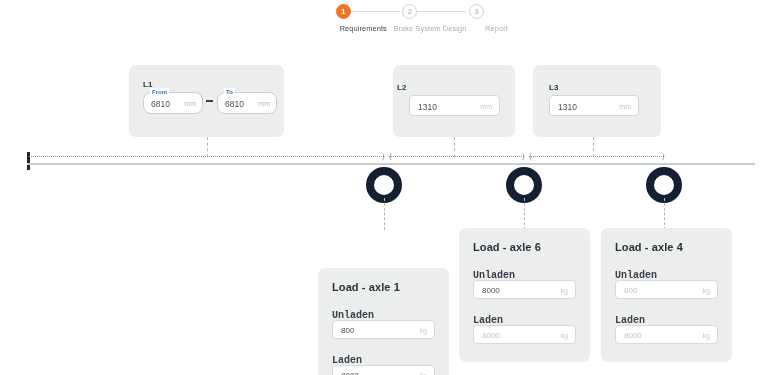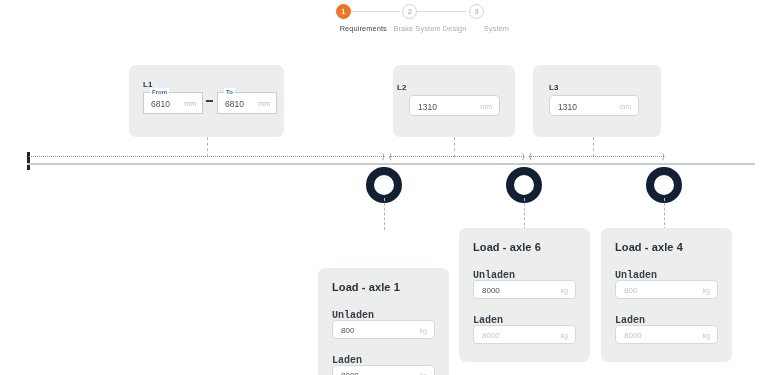--- a/index.html
+++ b/index.html
@@ -53,21 +53,21 @@
     position: absolute; font-size: 8px; font-weight: 700; color: #2f3640;
     letter-spacing: .2px;
   }
   .card-l1 .card-title { left: 14px; top: 15px; }
   .card-l2 .card-title { left: 4px; top: 18px; }
   .card-l3 .card-title { left: 16px; top: 18px; }
 
   
   .field-outlined {
     position: absolute; width: 60px; height: 22px;
-    background: #ffffff; border: 1px solid #c9ccd0; border-radius: 0;
+    background: #ffffff; border: 1px solid #c9ccd0; border-radius: 8px;
   }
   .field-outlined .legend {
     position: absolute; left: 6px; top: -5px;
     background: #ffffff; padding: 0 2px;
     font-size: 6px; font-weight: 700; color: #2f6fb0; line-height: 8px;
   }
   .field-outlined .fval {
     position: absolute; left: 7px; top: 6px;
     font-size: 8.5px; color: #4a4f57;
   }
@@ -175,21 +175,21 @@
       <div class="step-label active">Requirements</div>
     </div>
 
     <div class="step">
       <div class="step-circle idle">2</div>
       <div class="step-label idle">Brake System Design</div>
     </div>
 
     <div class="step">
       <div class="step-circle idle">3</div>
-      <div class="step-label idle">System</div>
+      <div class="step-label idle">Report</div>
     </div>
   </div>
 
   <div class="card card-l1">
     <div class="card-title">L1</div>
 
     <div class="field-outlined f-from">
       <span class="legend">From</span>
       <span class="fval">6810</span>
       <span class="unit">mm</span>

